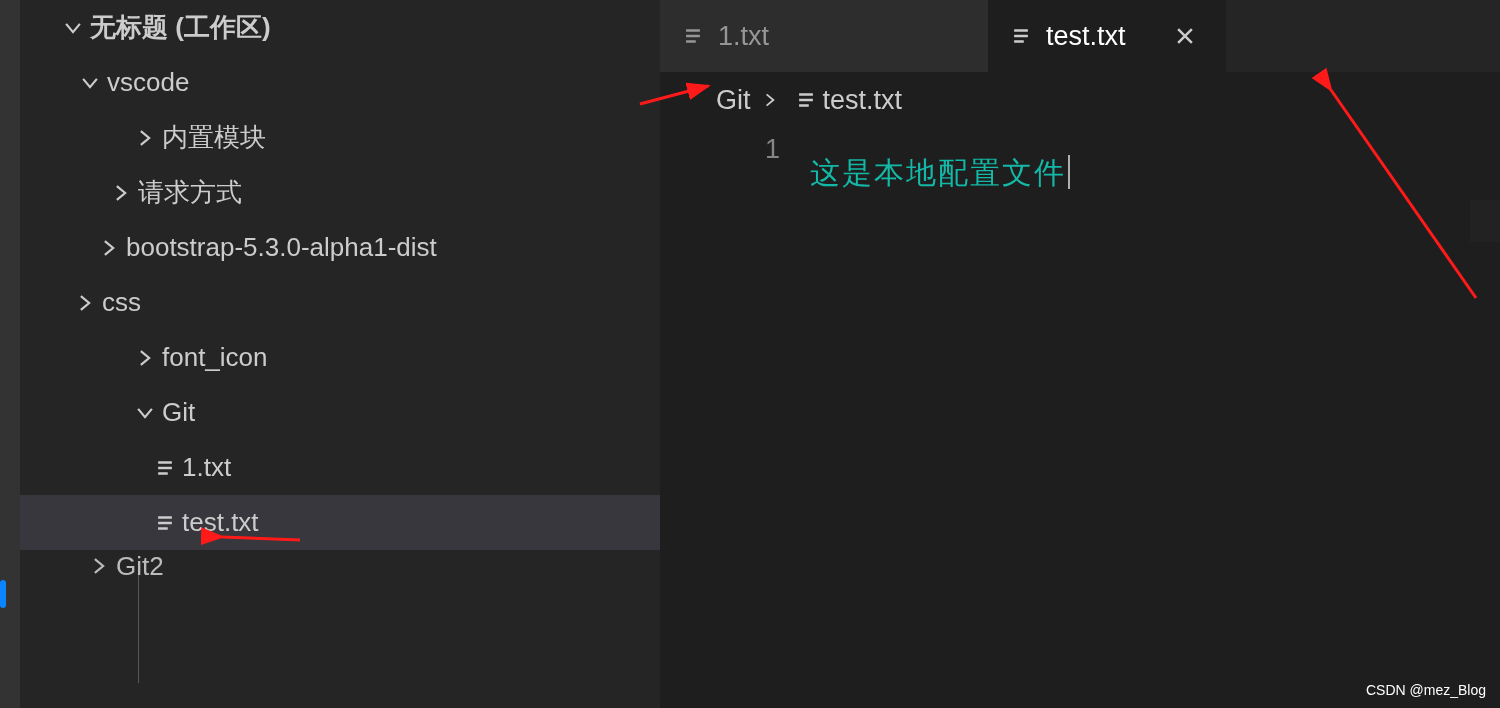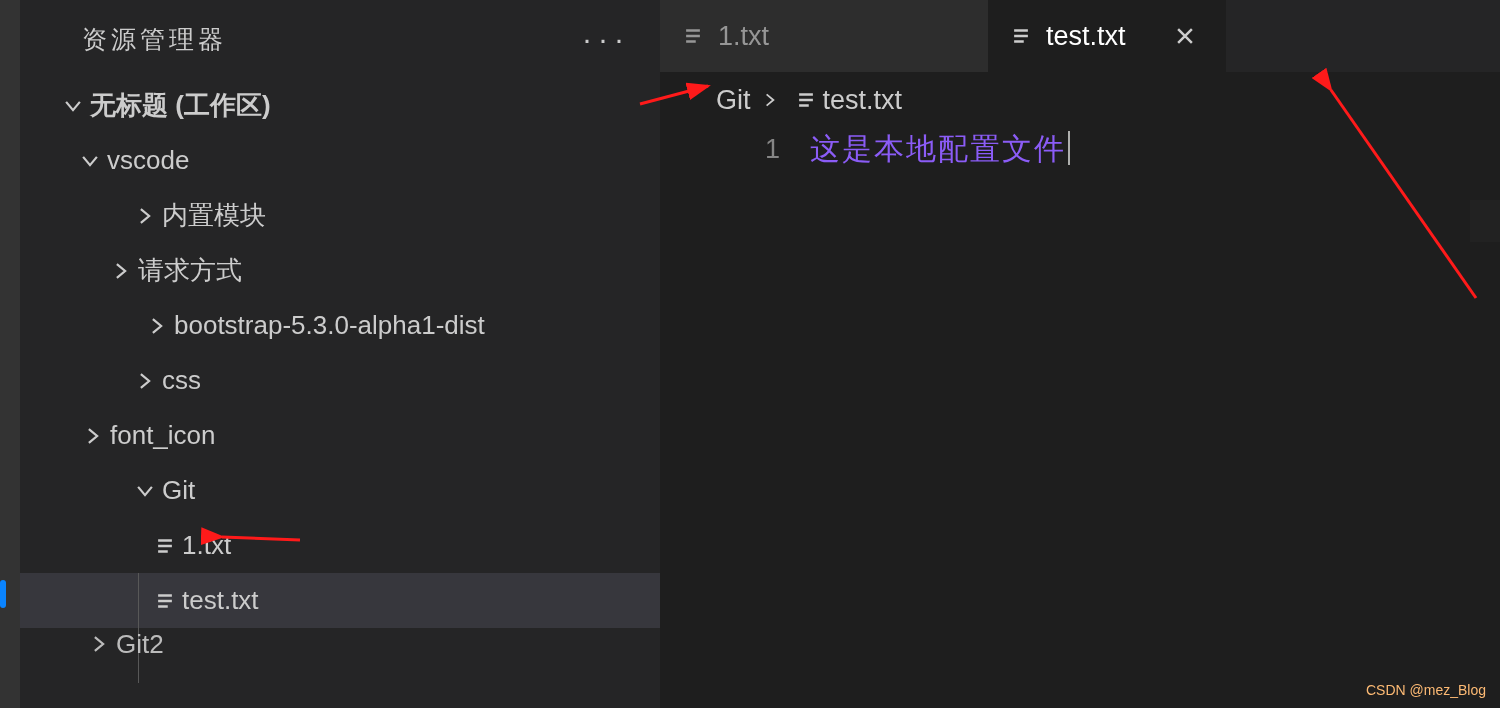--- a/index.html
+++ b/index.html
@@ -35,41 +35,37 @@
   .tab .close svg { width:22px; height:22px; display:block; stroke:#ccc; }
 
   .editor { position:absolute; left:660px; top:72px; right:0; bottom:0; background:#1e1e1e; }
   .breadcrumb { display:flex; align-items:center; height:56px; padding-left:56px; font-size:27px; color:#ccc; }
   .breadcrumb .sep { margin:0 10px; }
   .breadcrumb .ficon { margin:0 6px 0 6px; }
   .breadcrumb .ficon svg { width:22px; height:22px; display:block; }
 
   .linerow { display:flex; align-items:flex-start; font-size:30px; }
   .gutter { width:150px; text-align:right; padding-right:30px; color:#858585; font-size:27px; line-height:42px; }
-  .content { color:#8b5cf6; line-height:42px; position:relative; letter-spacing:2px;}
+  .content { color:#14b8a6; line-height:42px; position:relative; letter-spacing:2px;margin-top:24px;}
   .cursor { display:inline-block; width:2px; height:34px; background:#aeafad; vertical-align:-6px; margin-left:2px; }
   .line-bg { position:absolute; left:810px; right:0; top:128px; height:42px; background:rgba(255,255,255,0.02); pointer-events:none;}
 
-  .watermark { position:absolute; right:14px; bottom:10px; color:#fdba74; font-size:14px; font-family: Arial, sans-serif; }
+  .watermark { position:absolute; right:14px; bottom:10px; color:#ffffff; font-size:14px; font-family: Arial, sans-serif; }
 
   .arrow { position:absolute; pointer-events:none; }
   .arrow svg { overflow:visible; }
 </style>
 </head>
 <body>
 
 <div class="activity-bar">
   <div class="activity-indicator"></div>
 </div>
 
 <div class="sidebar">
-  <div class="sidebar-title-row">
-    <div class="sidebar-title">资源管理器</div>
-    <div class="dots">···</div>
-  </div>
 
   <div class="tree">
     <div class="row" style="padding-left:36px">
       <span class="chev">
         <svg viewBox="0 0 16 16">
             <path d="M3 5l5 6 5-6" fill="none" stroke="#ccc" stroke-width="1.6"></path>
           </svg>
       </span>
       <span class="label bold">无标题 (工作区)</span>
     </div>
@@ -92,37 +88,37 @@
       <span class="label">内置模块</span>
     </div>
     <div class="row" style="padding-left:84px">
       <span class="chev">
         <svg viewBox="0 0 16 16">
             <path d="M5 3l6 5-6 5" fill="none" stroke="#ccc" stroke-width="1.6"></path>
           </svg>
       </span>
       <span class="label">请求方式</span>
     </div>
-    <div class="row" style="padding-left:120px">
+    <div class="row" style="padding-left:72px">
       <span class="chev">
         <svg viewBox="0 0 16 16">
             <path d="M5 3l6 5-6 5" fill="none" stroke="#ccc" stroke-width="1.6"></path>
           </svg>
       </span>
       <span class="label">bootstrap-5.3.0-alpha1-dist</span>
     </div>
+    <div class="row" style="padding-left:48px">
+      <span class="chev">
+        <svg viewBox="0 0 16 16">
+            <path d="M5 3l6 5-6 5" fill="none" stroke="#ccc" stroke-width="1.6"></path>
+          </svg>
+      </span>
+      <span class="label">css</span>
+    </div>
     <div class="row" style="padding-left:108px">
-      <span class="chev">
-        <svg viewBox="0 0 16 16">
-            <path d="M5 3l6 5-6 5" fill="none" stroke="#ccc" stroke-width="1.6"></path>
-          </svg>
-      </span>
-      <span class="label">css</span>
-    </div>
-    <div class="row" style="padding-left:56px">
       <span class="chev">
         <svg viewBox="0 0 16 16">
             <path d="M5 3l6 5-6 5" fill="none" stroke="#ccc" stroke-width="1.6"></path>
           </svg>
       </span>
       <span class="label">font_icon</span>
     </div>
 
     <div class="row" style="padding-left:108px">
       <span class="chev">

